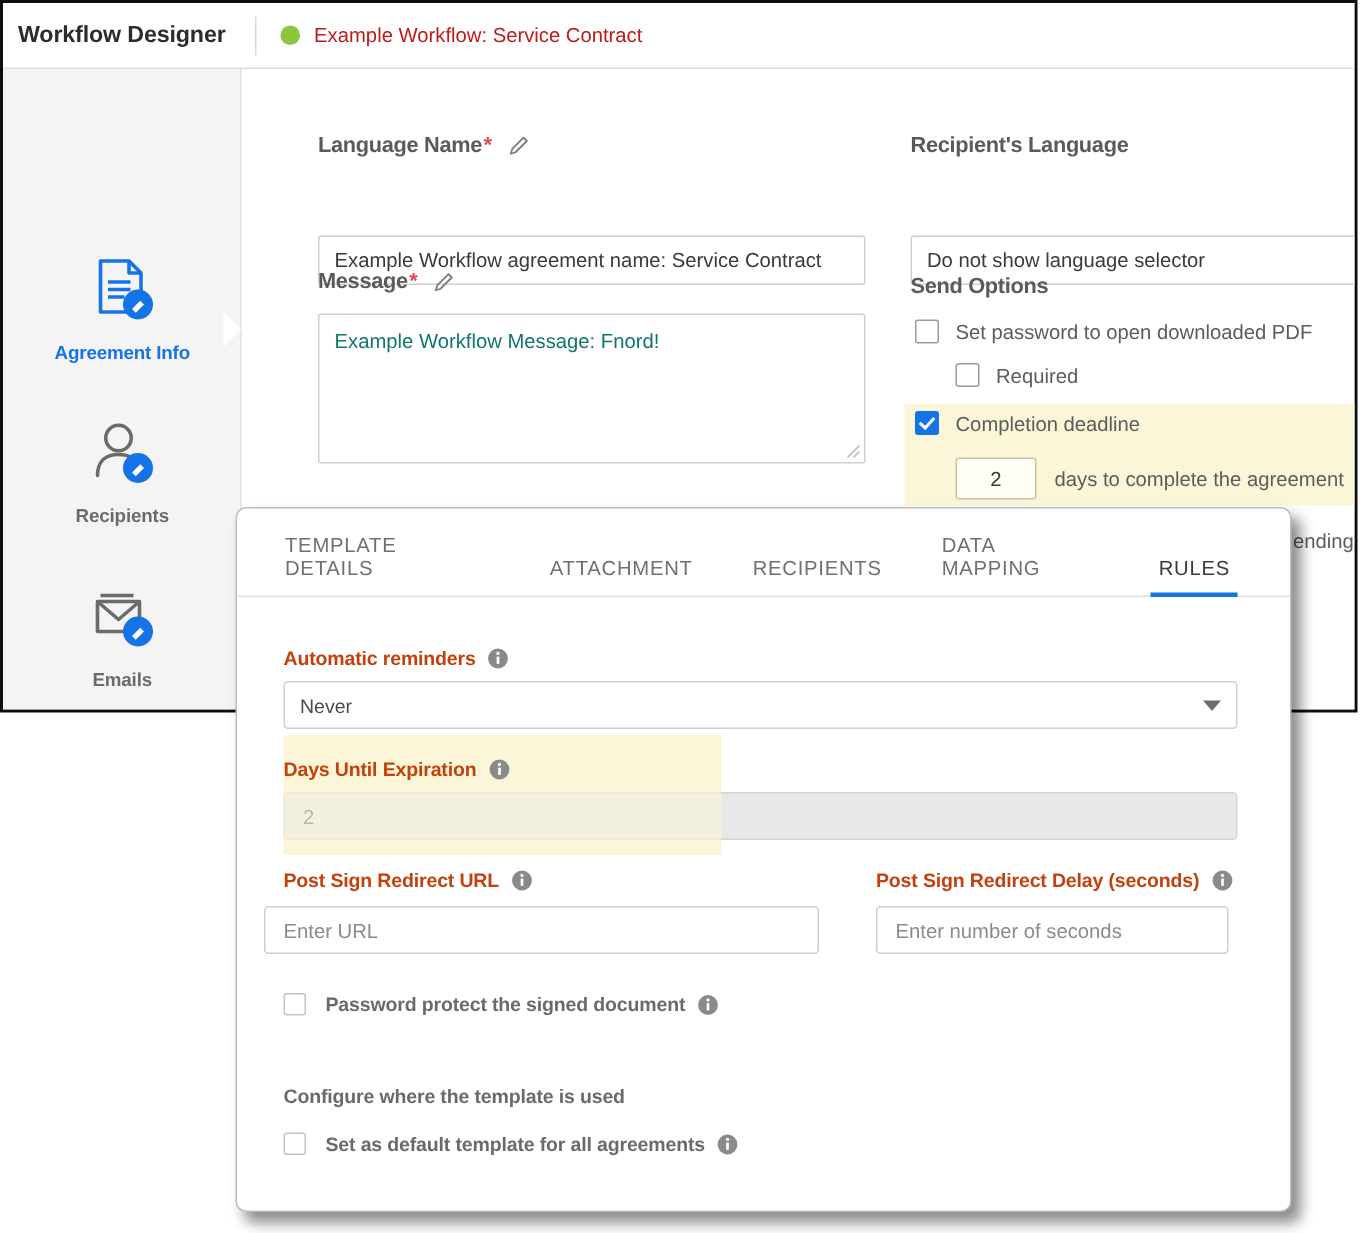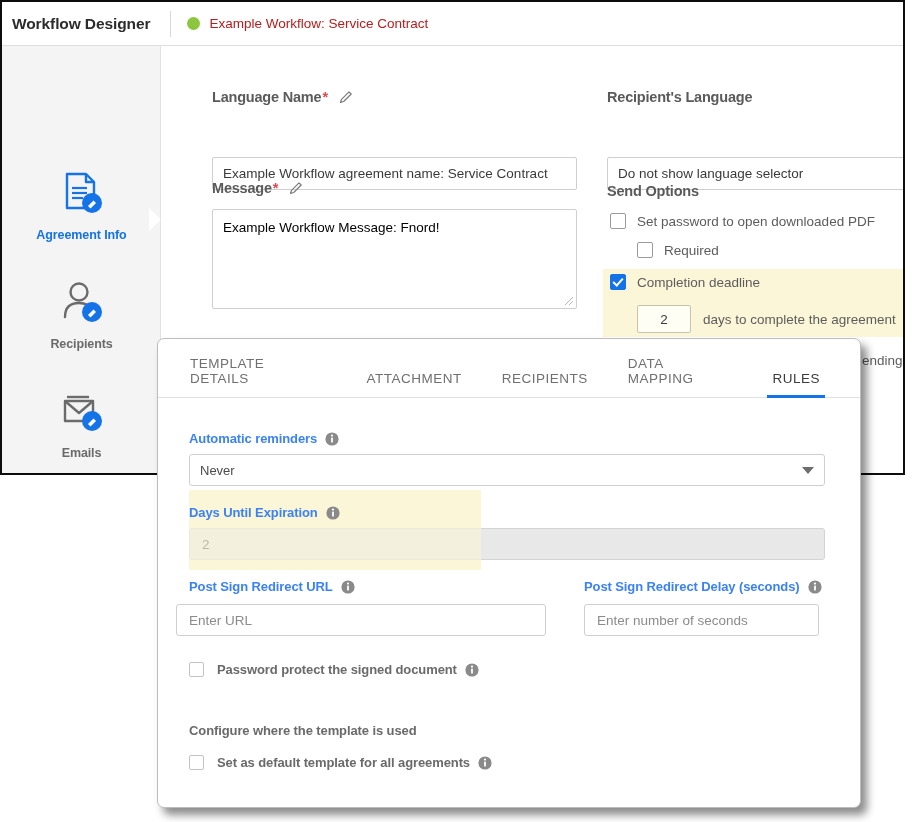--- a/index.html
+++ b/index.html
@@ -166,21 +166,21 @@
     padding-left: 10px;
     box-sizing: border-box;
     margin-top: 40px;
   }
 
   .textarea-box {
     border: 1px solid #cfcfcf;
     border-radius: 2px;
     background: #fff;
     font-size: 13.5px;
-    color: #000000;
+    color: #0f766e;
     padding: 10px;
     box-sizing: border-box;
     position: relative;
   }
   .resize-grip {
     position: absolute;
     right: 2px;
     bottom: 2px;
     width: 12px;
     height: 12px;
@@ -290,21 +290,21 @@
 
   .modal-body {
     position: relative;
     padding: 0;
     height: calc(100% - 58px);
   }
 
   .mfield-label {
     font-size: 13px;
     font-weight: bold;
-    color: #3b82f6;
+    color: #c2410c;
     display: flex;
     align-items: center;
     letter-spacing: -0.1px;
   }
 
   .info-icon {
     display: inline-flex;
     margin-left: 8px;
     flex: 0 0 auto;
   }

